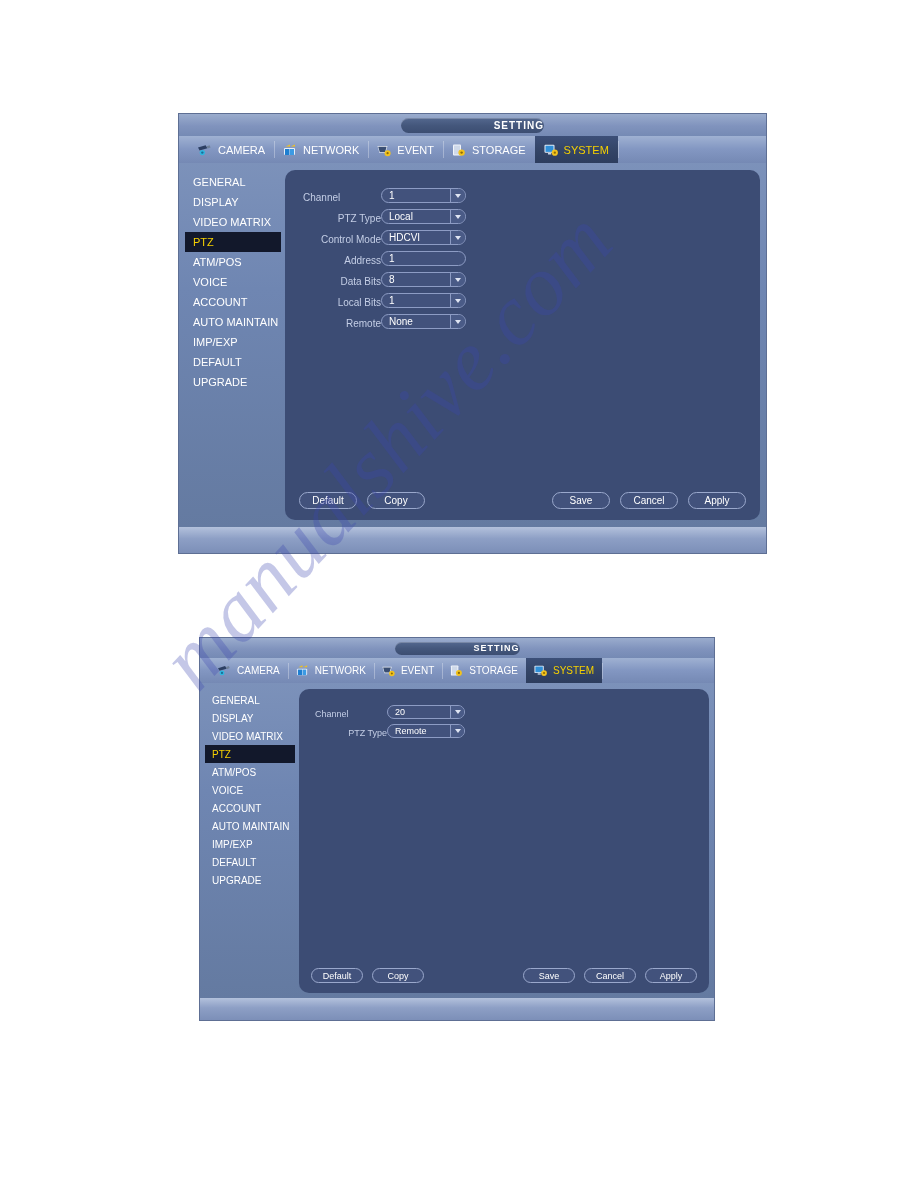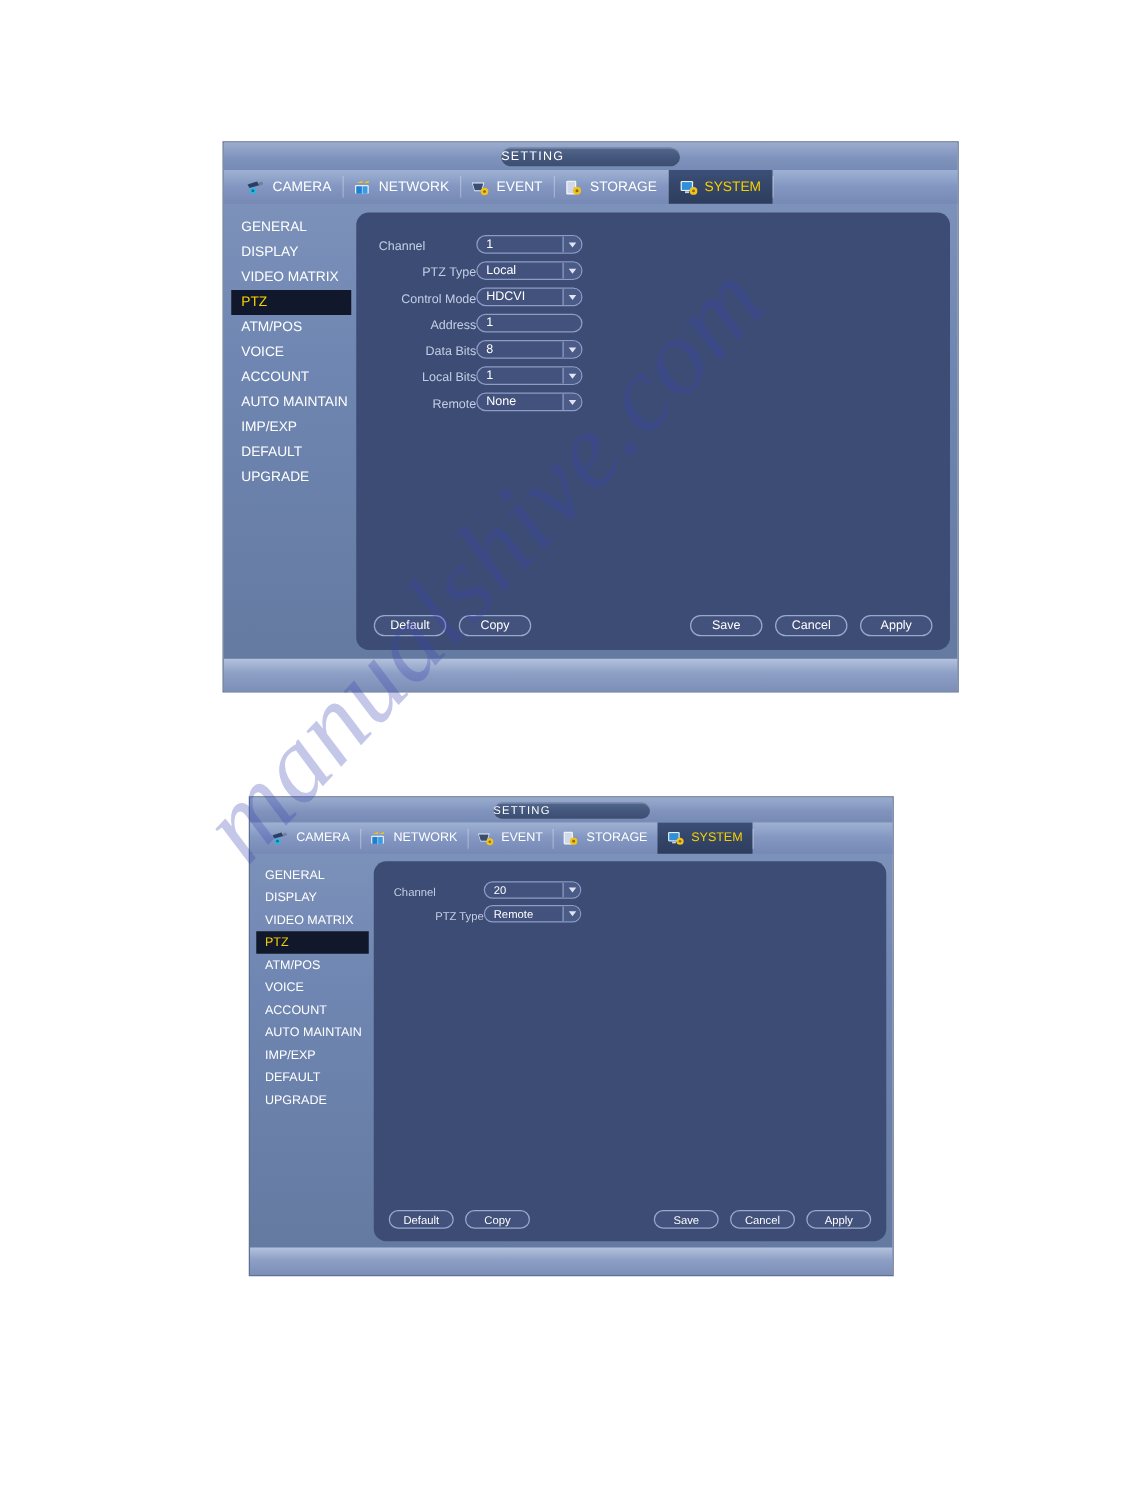--- a/index.html
+++ b/index.html
@@ -52,24 +52,24 @@
     position: relative;
     width: 100%;
     background: linear-gradient(180deg, #9aaccd 0%, #8093bd 55%, #758ab4 100%);
     display: flex;
     align-items: center;
     justify-content: center;
   }
   .title-pill {
     background: linear-gradient(180deg, #54688f 0%, #44577c 50%, #3c4e72 100%);
     color: #ffffff;
-    text-align: left;
+    text-align: right;
     border-radius: 14px;
     letter-spacing: 1px;
-    font-weight: normal;
+    font-weight: bold;
     box-shadow: inset 0 1px 0 rgba(255,255,255,0.22);
   }
 
   
   .tabstrip {
     position: relative;
     width: 100%;
     display: flex;
     align-items: stretch;
     background: linear-gradient(180deg, #9fb1d2 0%, #8397c2 48%, #7589b4 100%);

